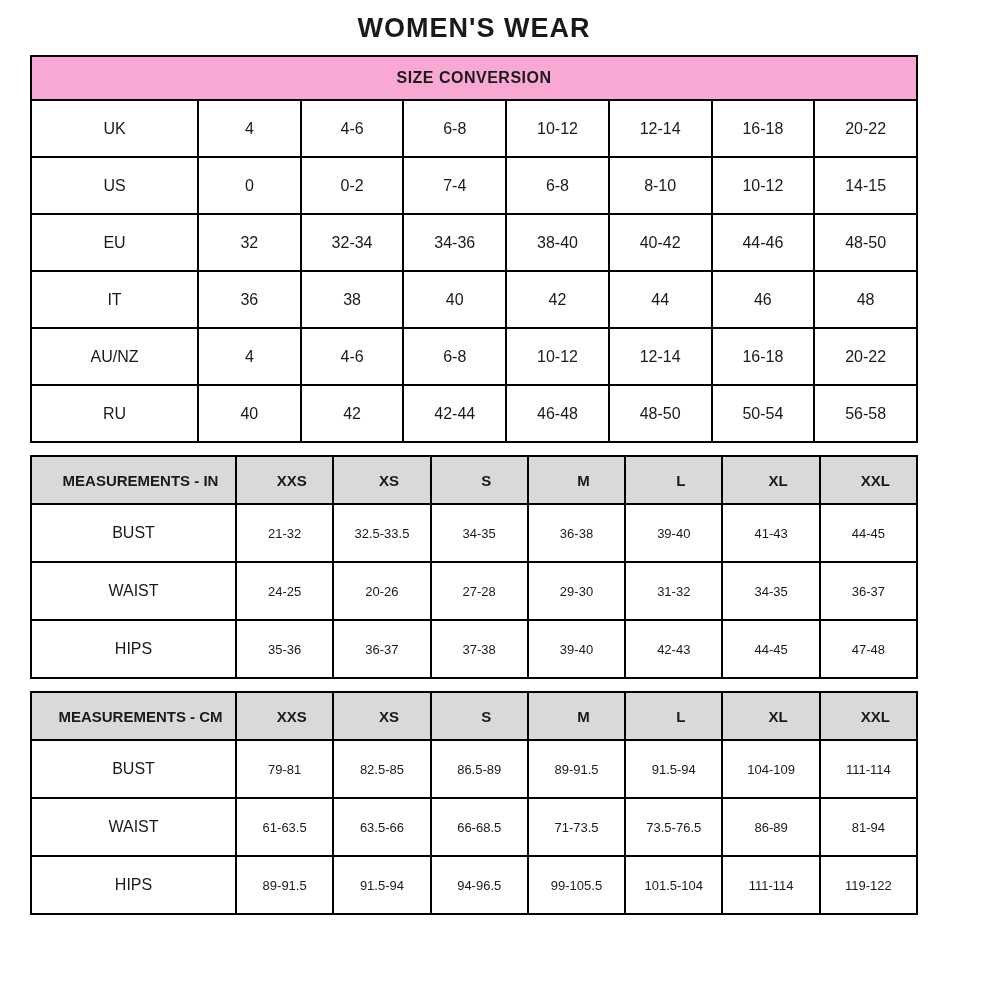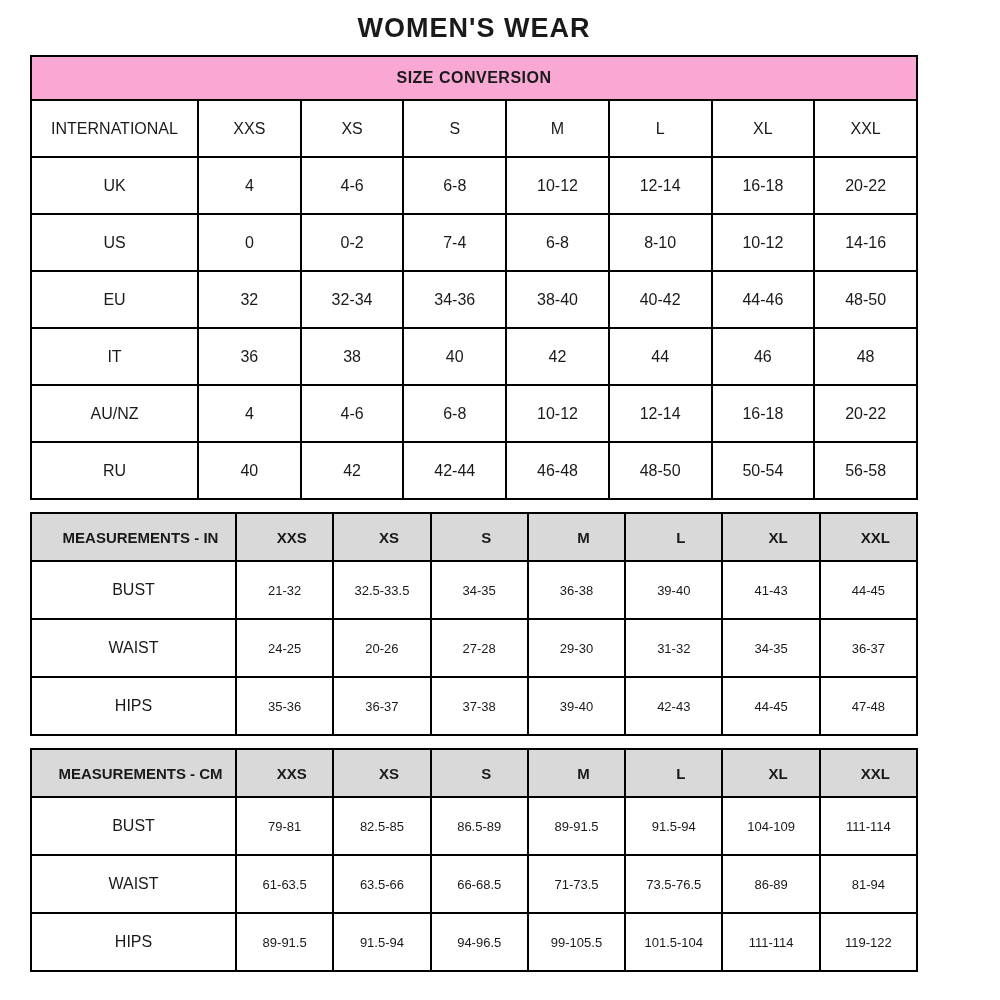--- a/index.html
+++ b/index.html
@@ -66,48 +66,38 @@
   <table class="t1">
     <colgroup>
         <col style="width:167px">
         <col span="7">
       </colgroup>
     <tbody>
       <tr>
         <td colspan="8" class="banner">SIZE CONVERSION</td>
       </tr>
       <tr>
-        <td>INTERNATIONAL</td>
-        <td>XXS</td>
-        <td>XS</td>
-        <td>S</td>
-        <td>M</td>
-        <td>L</td>
-        <td>XL</td>
-        <td>XXL</td>
-      </tr>
-      <tr>
         <td>UK</td>
         <td>4</td>
         <td>4-6</td>
         <td>6-8</td>
         <td>10-12</td>
         <td>12-14</td>
         <td>16-18</td>
         <td>20-22</td>
       </tr>
       <tr>
         <td>US</td>
         <td>0</td>
         <td>0-2</td>
         <td>7-4</td>
         <td>6-8</td>
         <td>8-10</td>
         <td>10-12</td>
-        <td>14-16</td>
+        <td>14-15</td>
       </tr>
       <tr>
         <td>EU</td>
         <td>32</td>
         <td>32-34</td>
         <td>34-36</td>
         <td>38-40</td>
         <td>40-42</td>
         <td>44-46</td>
         <td>48-50</td>

